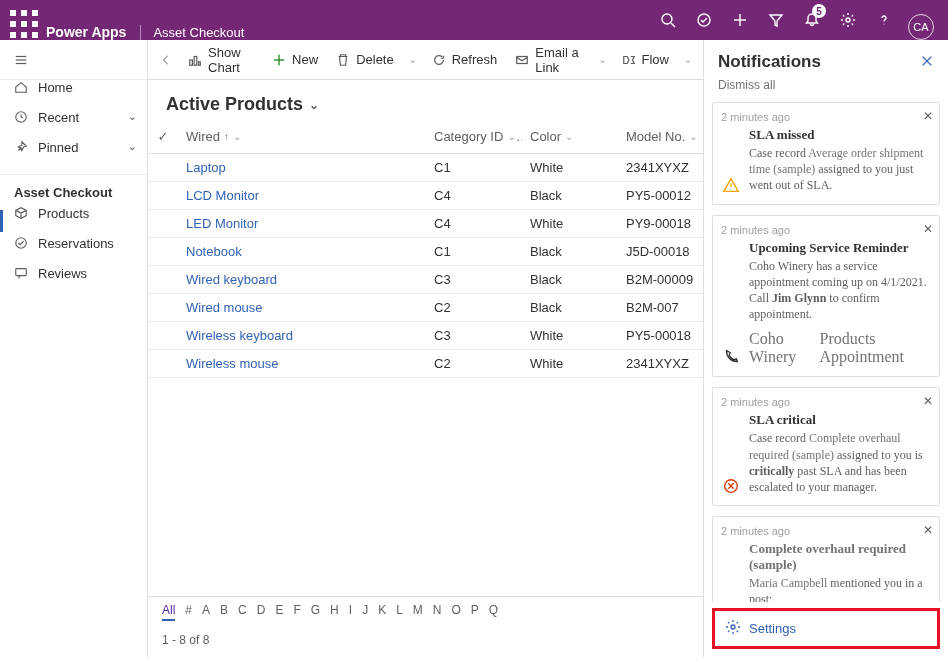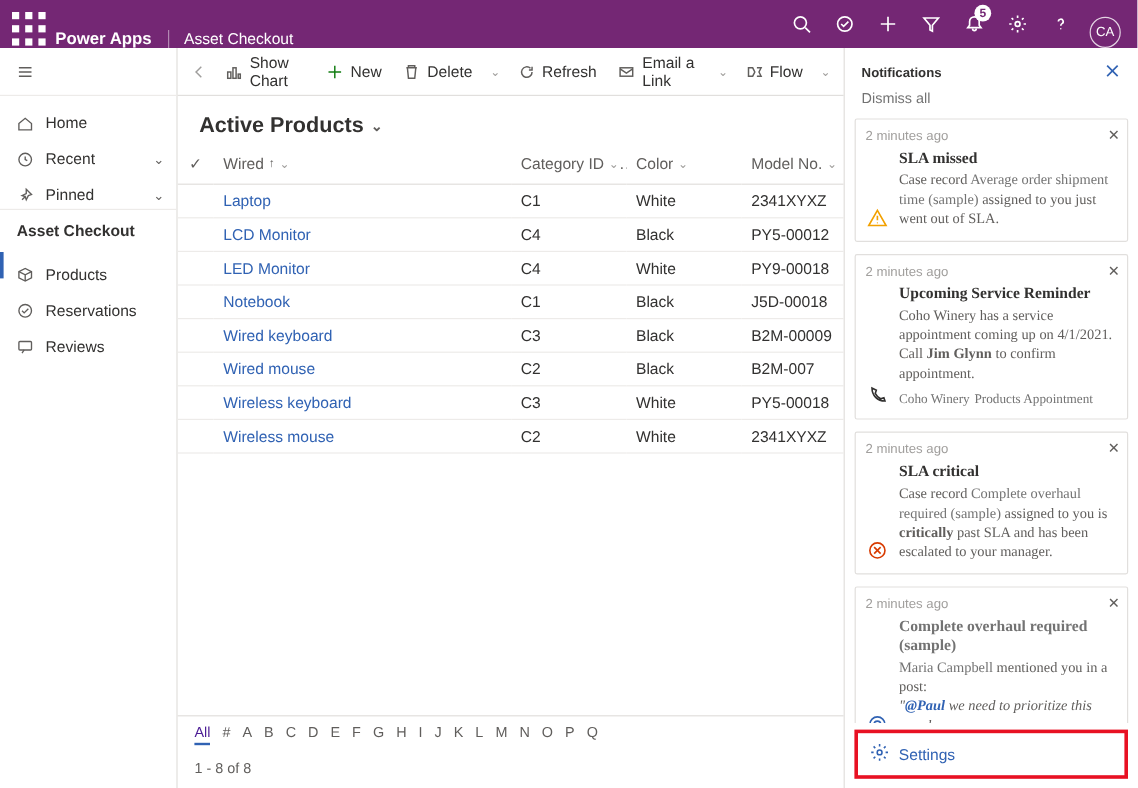--- a/index.html
+++ b/index.html
@@ -11,21 +11,21 @@
   .happ { margin-left: 14px; font-size: 13px; border-left: 1px solid rgba(255,255,255,.45); padding-left: 12px; }
   .hspacer { flex: 1; }
   .hicon { width: 36px; height: 40px; display: flex; align-items: center; justify-content: center; position: relative; cursor: pointer; }
   .hicon svg { width: 16px; height: 16px; stroke: #fff; fill: none; stroke-width: 1.4; }
   .badge { position: absolute; top: 4px; right: 4px; min-width: 14px; height: 14px; border-radius: 7px; background: #fff; color: #742774; font-size: 10px; display: flex; align-items: center; justify-content: center; font-weight: 600; }
   .avatar { width: 26px; height: 26px; border-radius: 50%; border: 1px solid rgba(255,255,255,.8); display: flex; align-items: center; justify-content: center; font-size: 11px; margin: 0 6px; cursor: pointer; }
 
   .body { display: flex; height: 617px; position: relative; }
   .sidebar { width: 148px; border-right: 1px solid #e1dfdd; display: flex; flex-direction: column; }
   .ham { height: 40px; display: flex; align-items: center; padding-left: 14px; border-bottom: 1px solid #edebe9; cursor: pointer; }
-  .navrow { height: 30px; display: flex; align-items: flex-end; padding-left: 14px; cursor: pointer; position: relative; }
+  .navrow { height: 30px; display: flex; align-items: flex-start; padding-left: 14px; cursor: pointer; position: relative; }
   .navrow .ni { width: 18px; display: inline-flex; color: #605e5c; }
   .navrow .nl { margin-left: 6px; font-size: 13px; }
   .navrow .chev { position: absolute; right: 10px; color: #605e5c; font-size: 11px; }
   .navrow.sel::before { content: ""; position: absolute; left: 0; top: 4px; bottom: 4px; width: 3px; background: #3062b3; }
   .navsec { font-weight: 600; padding: 10px 14px 6px; font-size: 13px; }
 
   .main { flex: 1; display: flex; flex-direction: column; position: relative; min-width: 0; }
   .cmdbar { height: 40px; border-bottom: 1px solid #e1dfdd; display: flex; align-items: center; padding: 0 6px; gap: 2px; }
   .cmd { height: 32px; display: flex; align-items: center; padding: 0 8px; cursor: pointer; font-size: 13px; color: #323130; border-radius: 2px; }
   .cmd .ci { margin-right: 6px; display: inline-flex; }
@@ -52,34 +52,34 @@
   .thchev { font-size: 10px; color: #a19f9d; }
 
   .footer { border-top: 1px solid #e1dfdd; }
   .alpha { display: flex; gap: 10px; padding: 6px 14px; font-size: 12px; color: #605e5c; }
   .alpha span { cursor: pointer; }
   .alpha .allsel { color: #4c1d95; border-bottom: 2px solid #3062b3; padding-bottom: 2px; }
   .pager { padding: 6px 14px 10px; font-size: 12px; color: #605e5c; }
 
   .panel { width: 245px; border-left: 1px solid #e1dfdd; background: #fff; display: flex; flex-direction: column; }
   .ptitle { display: flex; align-items: center; padding: 12px 14px 4px; }
-  .ptitle h2 { font-size: 11px; font-weight: 600; flex: 1; }
+  .ptitle h2 { font-size: 17px; font-weight: 600; flex: 1; }
   .pclose { cursor: pointer; color: #3062b3; }
   .pdismiss { padding: 2px 14px 8px; font-size: 12px; }
   .plistwrap { flex: 1; overflow-y: auto; padding: 0 0 6px 0; }
   .card { border: 1px solid #e1dfdd; border-radius: 2px; margin: 2px 8px 10px; padding: 8px 8px 10px; position: relative; font-size: 12px; }
   .cardtime { color: #a19f9d; font-size: 11px; display: block; margin-bottom: 4px; }
   .cardx { position: absolute; top: 6px; right: 6px; cursor: pointer; color: #605e5c; font-size: 12px; }
   .cardhdr { display: flex; align-items: flex-end; gap: 8px; font-family: Liberation Serif, serif; }
   .cicon { width: 20px; flex-shrink: 0; display: flex; justify-content: center; padding-top: 2px; }
   .cicon svg { width: 18px; height: 18px; fill: none; stroke-width: 1.5; }
   .cbody { flex: 1; }
   .ctitle { font-weight: 600; font-size: 13px; margin-bottom: 2px; }
   .ctext { color: #605e5c; line-height: 1.35; }
-  .clinks { margin-top: 8px; display: flex; gap: 4px; font-size: 11px; }
+  .clinks { margin-top: 8px; display: flex; gap: 4px; font-size: 16px; }
   .em { font-style: italic; }
   .psettings { border-top: 0; padding: 8px 10px; margin: 6px 8px 8px; display: flex; align-items: center; gap: 8px; cursor: pointer; font-size: 13px; color: #3062b3; }
   .hlred { border: 3px solid #e81123; }
   ::-webkit-scrollbar { width: 8px; }
   ::-webkit-scrollbar-thumb { background: #c8c6c4; }
 </style>
 </head>
 <body>
 
 <div class="header">

